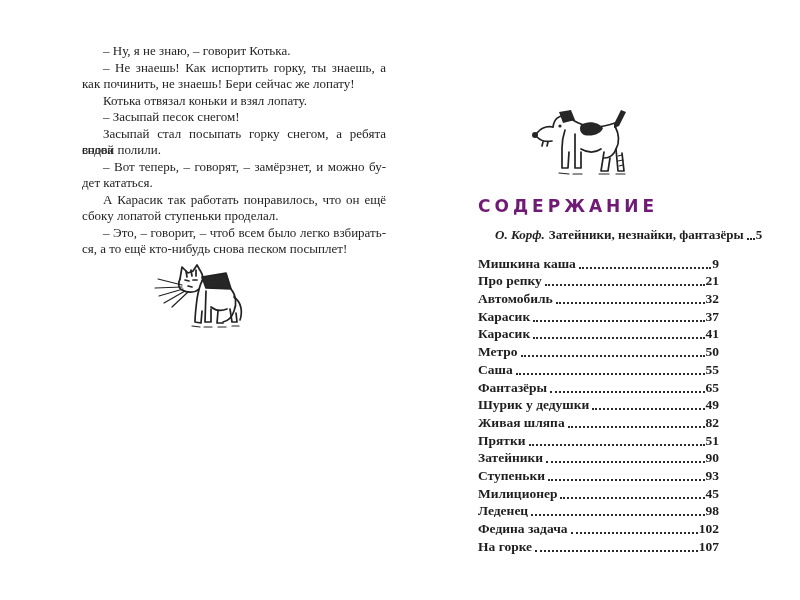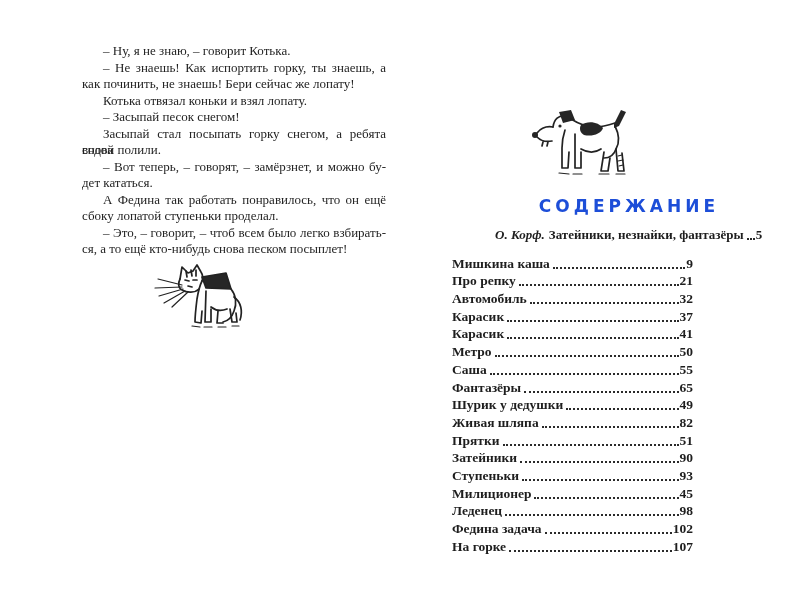--- a/index.html
+++ b/index.html
@@ -11,27 +11,27 @@
   .abs { position:absolute; }
 
   
   .story { left:55px; top:43px; width:304px; font-size:13px; font-weight:400; line-height:16.5px;margin-left:27px; }
   .ln { height:16.5px; }
   .in { text-indent:21px; }
   .j  { text-align:justify; text-align-last:justify; }
 
   
   .heading {
-    left:478px; top:196px; width:241px; text-align:right;
+    left:478px; top:196px; width:241px; text-align:left;
     font-family:"DejaVu Sans", sans-serif; font-weight:700;
-    font-size:17px; letter-spacing:4px; color:#1d4ed8;
+    font-size:17px; letter-spacing:4px; color:#701a75;
   }
   .intro { left:478px; top:227px; width:241px; font-size:13px; font-weight:700; display:flex; align-items:flex-end; }
   .author { font-style:italic; white-space:nowrap; margin-right:4px;margin-left:17px; }
-  .toc { left:452px; top:254px; width:241px; font-size:13.5px; font-weight:700; }
+  .toc { left:478px; top:254px; width:241px; font-size:13.5px; font-weight:700; }
   .trow { display:flex; align-items:flex-end; height:17.7px; }
   .tt { white-space:nowrap; }
   .dots { flex:1; border-bottom:2px dotted #2a2a2a; margin:0 1px 3px 3px; min-width:8px; }
   .pg { white-space:nowrap; }
 
   svg { display:block; }
   .ink { stroke:#222; stroke-width:1.7; fill:none; stroke-linecap:round; stroke-linejoin:round; }
   .fillink { fill:#262626; stroke:none; }
 </style>
 </head>
@@ -40,21 +40,21 @@
 <div class="abs story">
   <div class="ln in">– Ну, я не знаю, – говорит Котька.</div>
   <div class="ln in j">– Не знаешь! Как испортить горку, ты знаешь, а</div>
   <div class="ln">как починить, не знаешь! Бери сейчас же лопату!</div>
   <div class="ln in">Котька отвязал коньки и взял лопату.</div>
   <div class="ln in">– Засыпай песок снегом!</div>
   <div class="ln in j">Засыпай стал посыпать горку снегом, а ребята снова</div>
   <div class="ln">водой полили.</div>
   <div class="ln in j">– Вот теперь, – говорят, – замёрзнет, и можно бу-</div>
   <div class="ln">дет кататься.</div>
-  <div class="ln in j">А Федина так работать понравилось, что он ещё</div>
+  <div class="ln in j">А Карасик так работать понравилось, что он ещё</div>
   <div class="ln">сбоку лопатой ступеньки проделал.</div>
   <div class="ln in j">– Это, – говорит, – чтоб всем было легко взбирать-</div>
   <div class="ln">ся, а то ещё кто-нибудь снова песком посыплет!</div>
 </div>
 
 <div class="abs" style="left:152px; top:261px;">
   <svg width="98" height="78" viewBox="0 0 98 78">
 
     <path class="ink" d="M28,18 L30,6 L36,12 L41,10 L45,4 L49,11 C51,14 51,17 50,20"></path>
     <path class="ink" d="M34,10 l1,6 M39,9 l1,6 M44,9 l0,6"></path>

